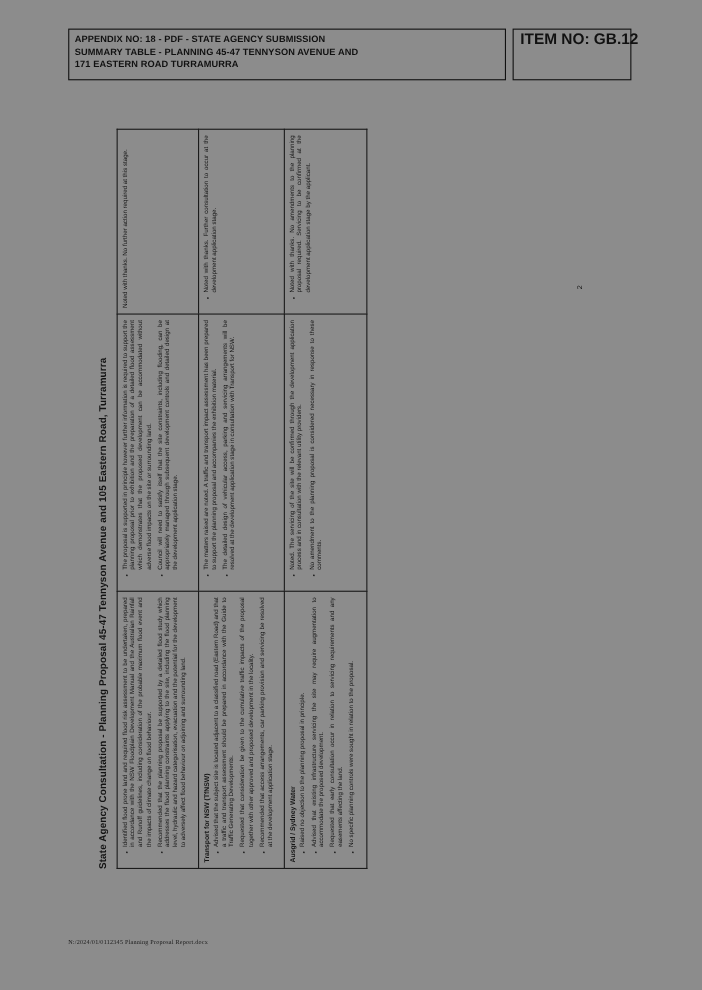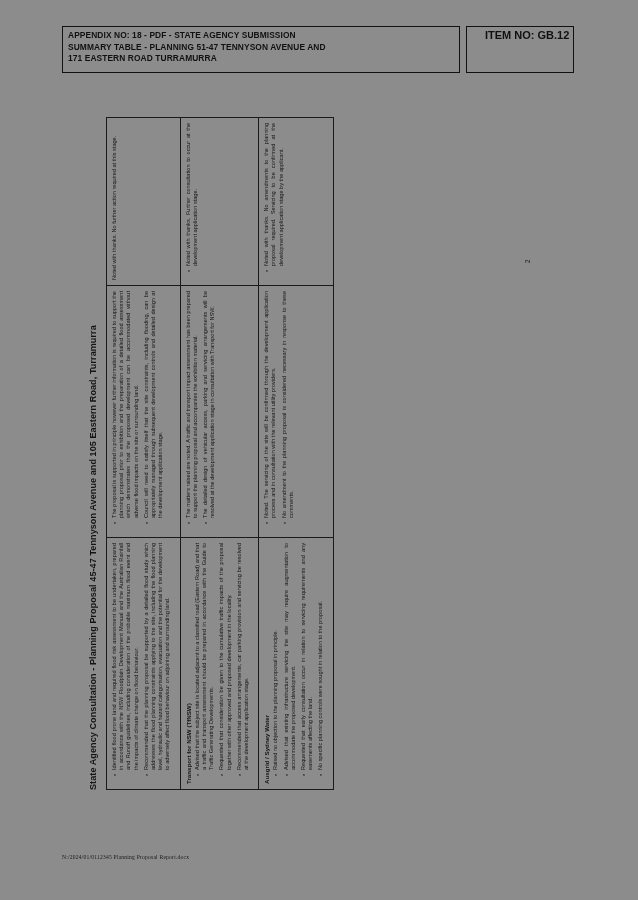--- a/index.html
+++ b/index.html
@@ -51,26 +51,25 @@
     position: absolute;
     left: 404px; top: 0;
     width: 108px;
     height: 47px;
     border: 1px solid #111;
     background: #8c8c8c;
     box-sizing: border-box;
     padding: 3px 6px 0 6px;
   }
   .header-item-box div {
-    font-size: 11px;
+    font-size: 14px;
     font-weight: bold;
     color: #111;
     line-height: 11.5px;
     white-space: nowrap;
-    margin-left: 12px;
   }
 
   
   .rot-wrap {
     position: absolute;
     left: 88px;
     top: 110px;
     width: 420px;
     height: 680px;
   }
@@ -165,21 +164,21 @@
   }
 </style>
 </head>
 <body>
 
 <div class="page">
 
   <div class="header-row">
     <div class="header-title-box">
       <div>APPENDIX NO: 18 - PDF - STATE AGENCY SUBMISSION</div>
-      <div>SUMMARY TABLE - PLANNING 51-47 TENNYSON AVENUE AND</div>
+      <div>SUMMARY TABLE - PLANNING 45-47 TENNYSON AVENUE AND</div>
       <div>171 EASTERN ROAD TURRAMURRA</div>
     </div>
     <div class="header-item-box">
       <div>ITEM NO: GB.12</div>
     </div>
   </div>
 
   <div class="rot-wrap">
     <div class="rot-inner">
 

